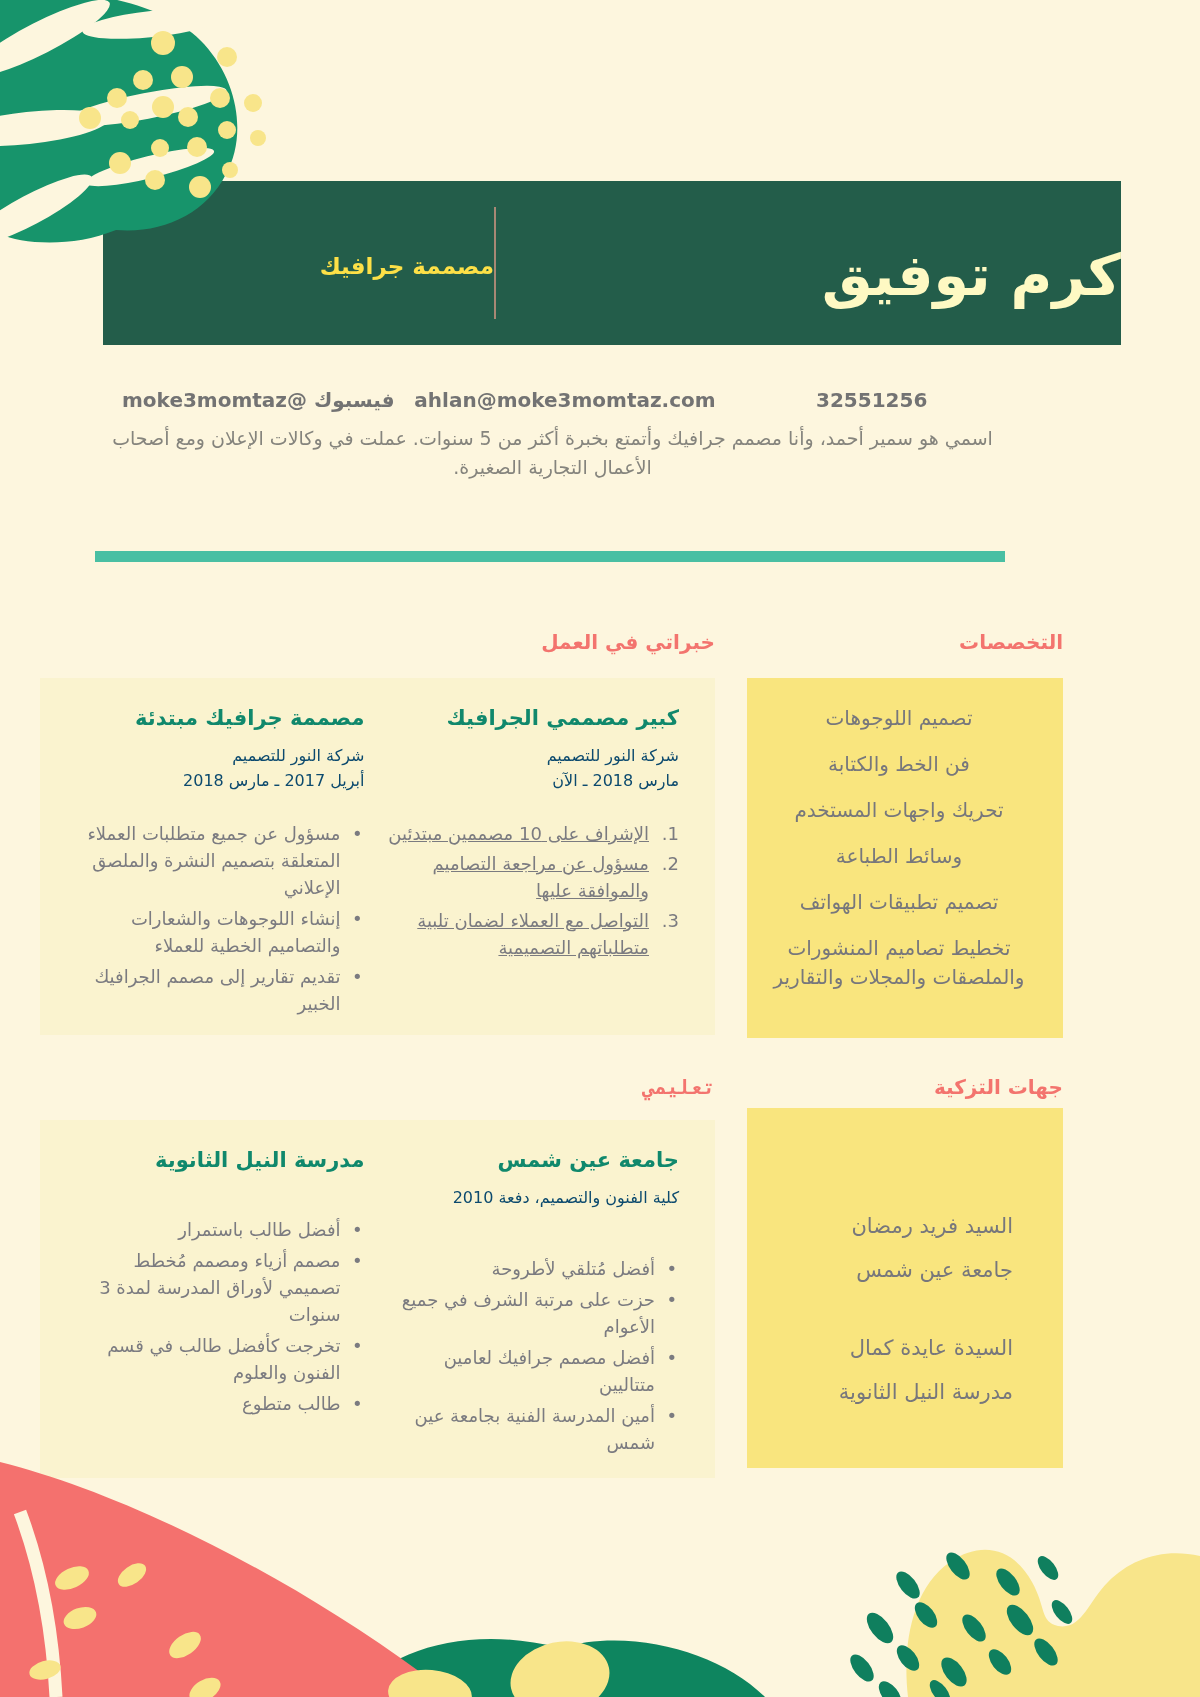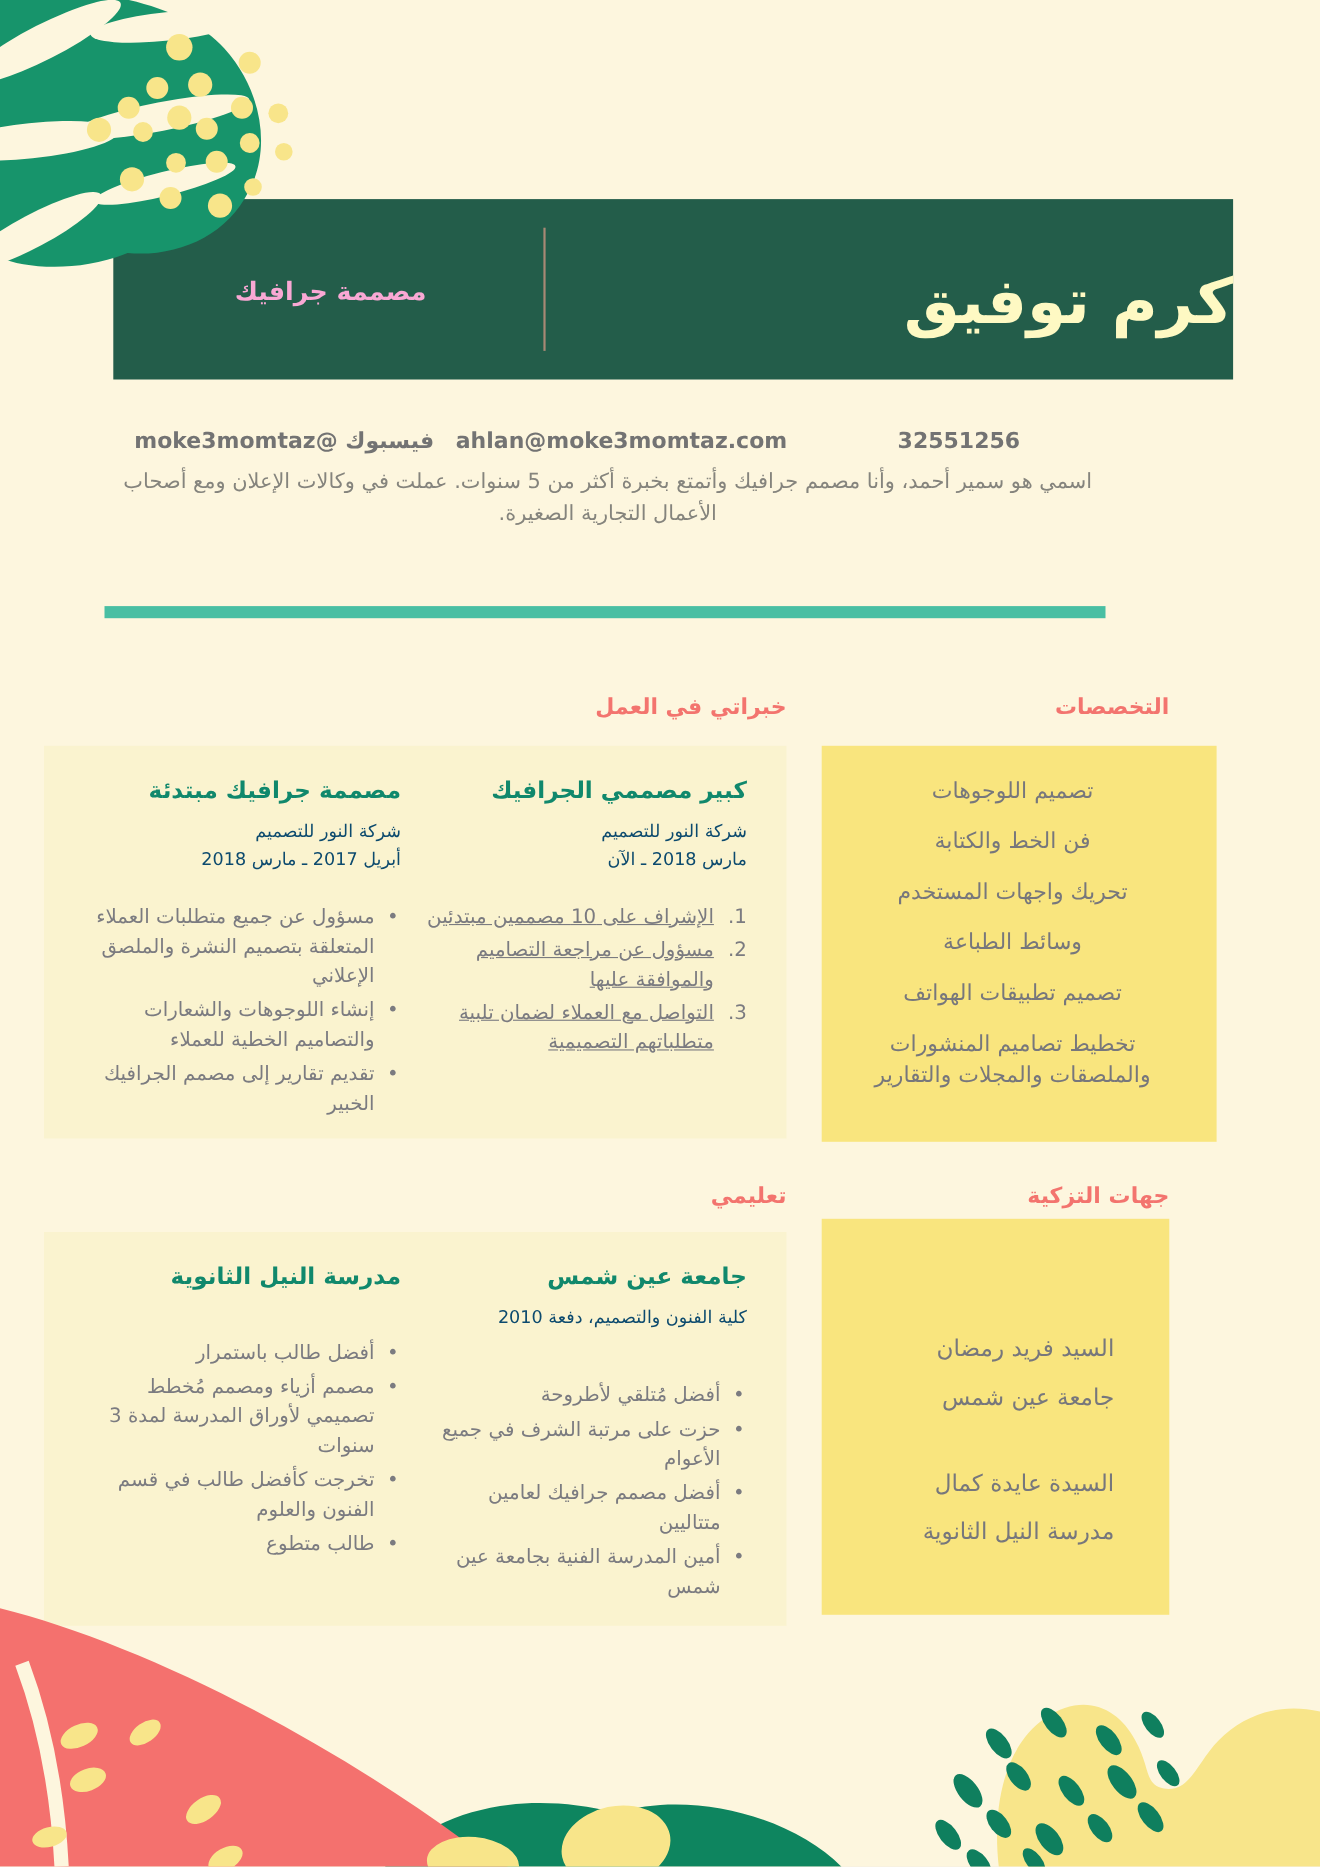--- a/index.html
+++ b/index.html
@@ -4,59 +4,59 @@
 <style>
   html,body{margin:0;padding:0;}
   body{background:#e8e8e8;font-family:"DejaVu Sans",sans-serif;}
   .page{position:relative;width:1200px;height:1697px;margin:0 auto;background:#FDF6DE;overflow:hidden;}
 
   
   .banner{position:absolute;left:103px;top:181px;width:1018px;height:164px;background:#235D4A;
           display:flex;flex-direction:row;direction:rtl;align-items:center;z-index:1;}
   .banner-name{width:625px;text-align:right;font-size:57px;font-weight:bold;color:#fef9c3;padding-top:24px;}
   .banner-divider{width:2px;height:112px;background:#C9947F;opacity:.8;}
-  .banner-role{width:387px;text-align:center;font-size:23px;font-weight:bold;color:#f9a8d4;padding-top:6px;}
+  .banner-role{width:387px;font-size:23px;font-weight:bold;color:#fde047;padding-top:6px;}
 
   
   .deco{position:absolute;left:0;top:0;z-index:3;pointer-events:none;}
 
   .content{position:absolute;left:0;top:0;width:1200px;height:1697px;z-index:2;}
 
   .contact{position:absolute;left:105px;top:388px;width:920px;display:flex;direction:rtl;}
   .contact-item{flex:1;text-align:center;color:#737373;font-size:20px;font-weight:bold;}
 
   .intro{position:absolute;left:100px;top:424px;width:905px;text-align:center;direction:rtl;
          font-size:19px;line-height:1.55;color:#85847D;}
 
   .rule{position:absolute;left:95px;top:551px;width:910px;height:11px;background:#49BFA3;}
 
   .sec-heading{position:absolute;font-size:20px;font-weight:bold;color:#F3746E;text-align:right;direction:rtl;}
   .h-exp{left:40px;top:630px;width:675px;}
   .h-spec{left:747px;top:630px;width:316px;}
-  .h-edu{left:40px;top:1075px;width:675px;}
+  .h-edu{left:40px;top:1075px;width:675px;font-family:Liberation Mono, monospace;}
   .h-ref{left:747px;top:1075px;width:316px;}
 
   .bigbox{position:absolute;background:#FAF3CF;box-sizing:border-box;display:flex;direction:rtl;
           padding:28px 26px 0 20px;}
   .box-exp{left:40px;top:678px;width:675px;height:357px;}
   .box-edu{left:40px;top:1120px;width:675px;height:358px;}
   .col{flex:1;padding:0 10px;direction:rtl;text-align:right;}
   .entry-title{font-size:21px;font-weight:bold;color:#10886C;margin:0 0 14px 0;}
   .entry-sub{font-size:16px;color:#0c4a6e;line-height:1.55;}
   .entry-sub-big{font-size:27px;color:#6F6F75;line-height:1.5;margin-top:6px;}
   .entry-list{margin:26px 0 0 0;padding:0;list-style:none;font-size:18px;line-height:1.5;color:#7B7B80;}
   .edu-list{margin-top:44px;}
   .dot-list li{position:relative;padding-right:24px;margin-bottom:4px;}
   .dot-list li::before{content:"•";position:absolute;right:2px;top:0;color:#7B7B80;}
   .num-list{counter-reset:n;}
   .num-list li{counter-increment:n;position:relative;padding-right:30px;margin-bottom:3px;text-decoration:underline;}
   .num-list li::before{content:counter(n) ".";position:absolute;right:0;top:0;}
 
   .sidebox{position:absolute;background:#F9E57E;box-sizing:border-box;}
-  .box-spec{left:747px;top:678px;width:359px;height:360px;padding:26px 30px 0 18px;
+  .box-spec{left:747px;top:678px;width:316px;height:360px;padding:26px 30px 0 18px;
             text-align:center;direction:rtl;color:#77777C;font-size:20px;}
   .spec-item{line-height:1.45;margin-bottom:17px;}
   .box-ref{left:747px;top:1108px;width:316px;height:360px;padding:96px 50px 0 20px;
            direction:rtl;text-align:right;color:#77777C;font-size:21px;line-height:2.1;}
   .ref-entry{margin-bottom:34px;}
 </style>
 </head>
 <body>
 
 <div class="page">

